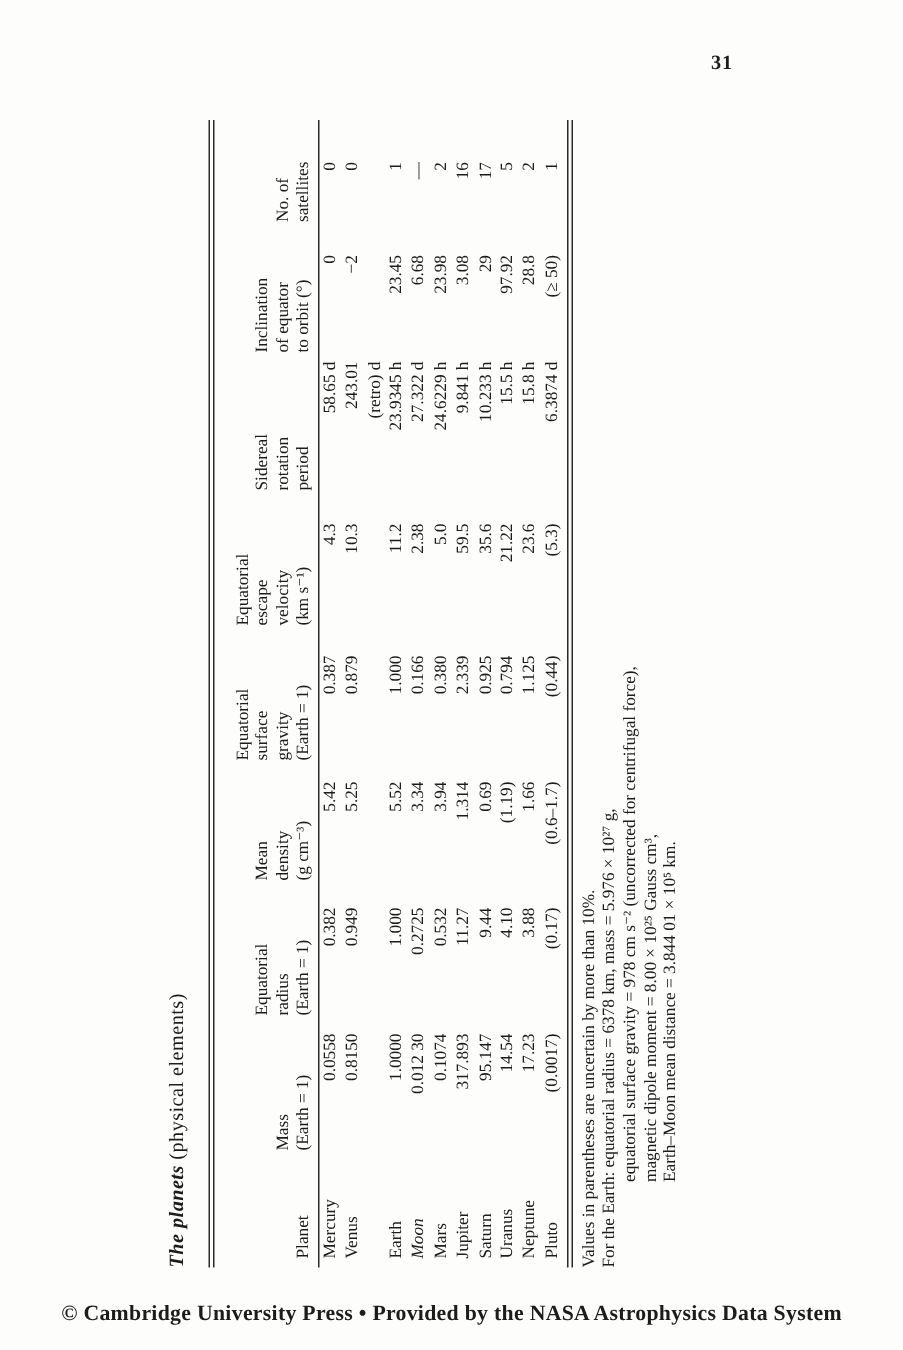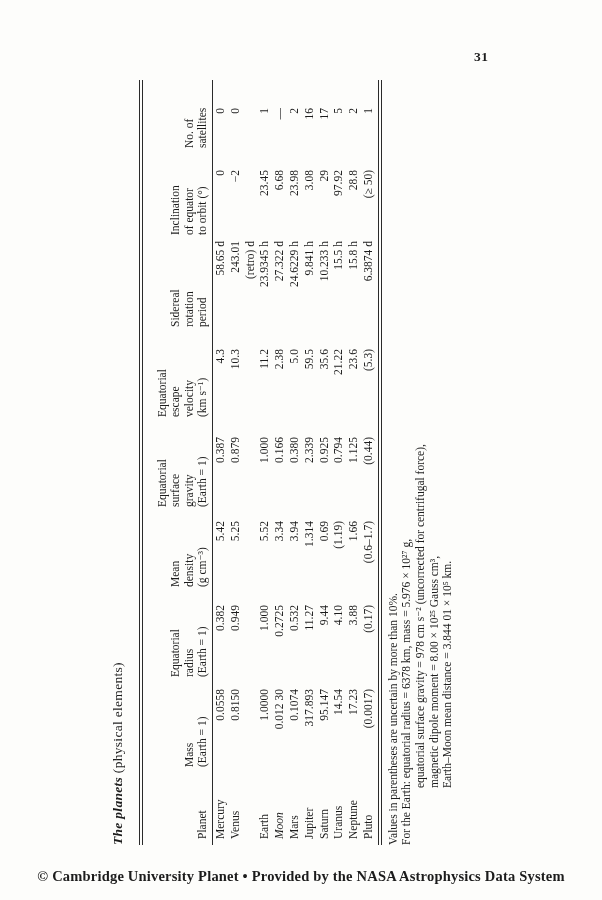--- a/index.html
+++ b/index.html
@@ -3,21 +3,21 @@
 <meta charset="utf-8">
 <style>
   html,body{margin:0;padding:0;}
   body{
     width:602px;height:900px;position:relative;overflow:hidden;
     background:#fdfdfb;color:#1c1c1c;
     font-family:"Liberation Serif","DejaVu Serif",serif;
   }
   .page-number{
     position:absolute;top:34px;left:474px;
-    font-size:13.5px;font-weight:bold;letter-spacing:.5px;margin-top:15px;
+    font-size:13.5px;font-weight:bold;letter-spacing:.5px;
   }
   
   .rot-wrap{position:absolute;left:110px;top:62px;width:352px;height:783px;}
   .rot-inner{
     width:783px;height:352px;
     transform:rotate(-90deg) translateX(-783px);
     transform-origin:top left;
   }
   .table-title{font-size:13.5px;letter-spacing:.3px;white-space:nowrap;}
   .t-italic{font-style:italic;font-weight:bold;}
@@ -238,13 +238,13 @@
           <div class="fn">For the Earth: equatorial radius = 6378 km, mass = 5.976 × 10²⁷ g,</div>
           <div class="fn indent">equatorial surface gravity = 978 cm s⁻² (uncorrected for centrifugal force),</div>
           <div class="fn indent">magnetic dipole moment = 8.00 × 10²⁵ Gauss cm³,</div>
           <div class="fn indent">Earth–Moon mean distance = 3.844 01 × 10⁵ km.</div>
         </div>
     </div>
 
   </div>
 </div>
 
-<div class="footer">© Cambridge University Planet • Provided by the NASA Astrophysics Data System</div>
+<div class="footer">© Cambridge University Press • Provided by the NASA Astrophysics Data System</div>
 
 </body></html>

